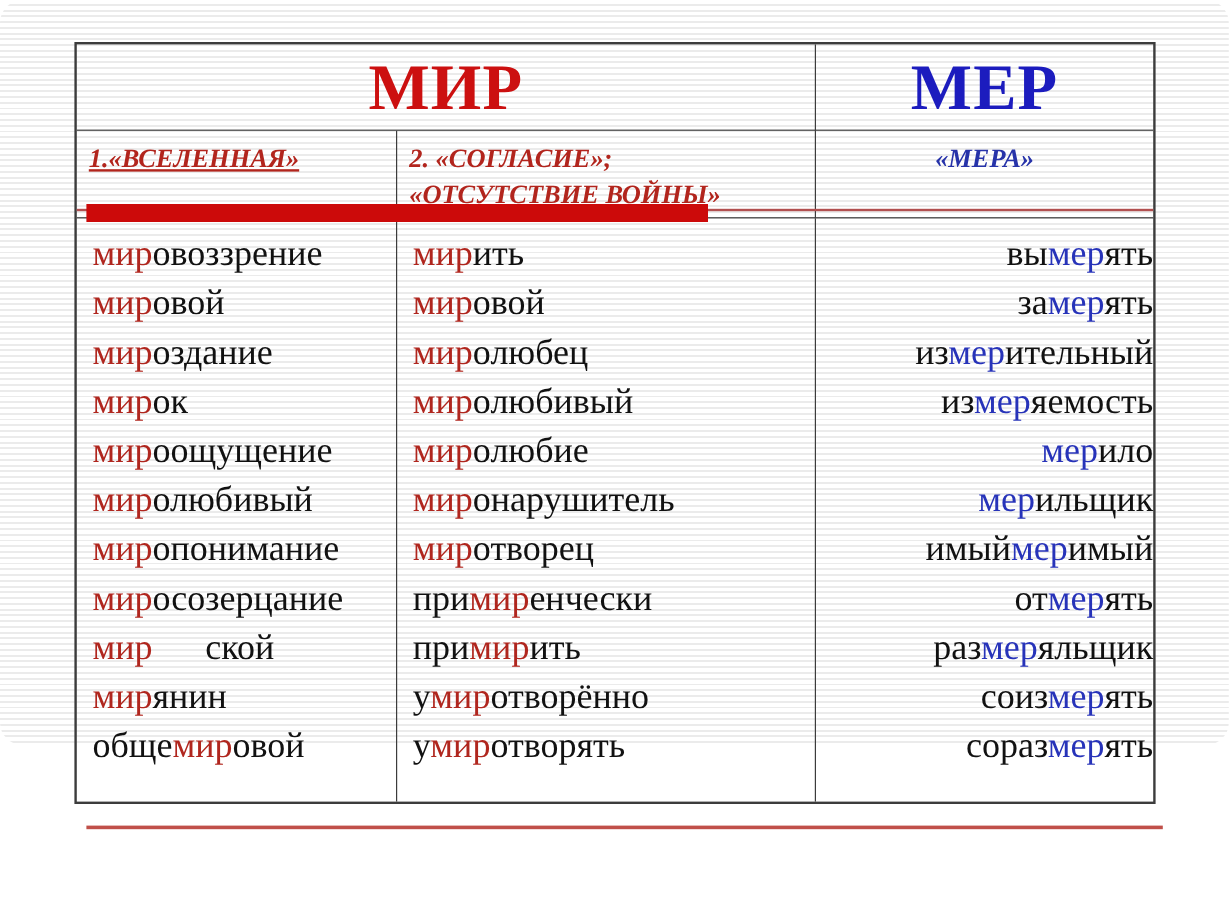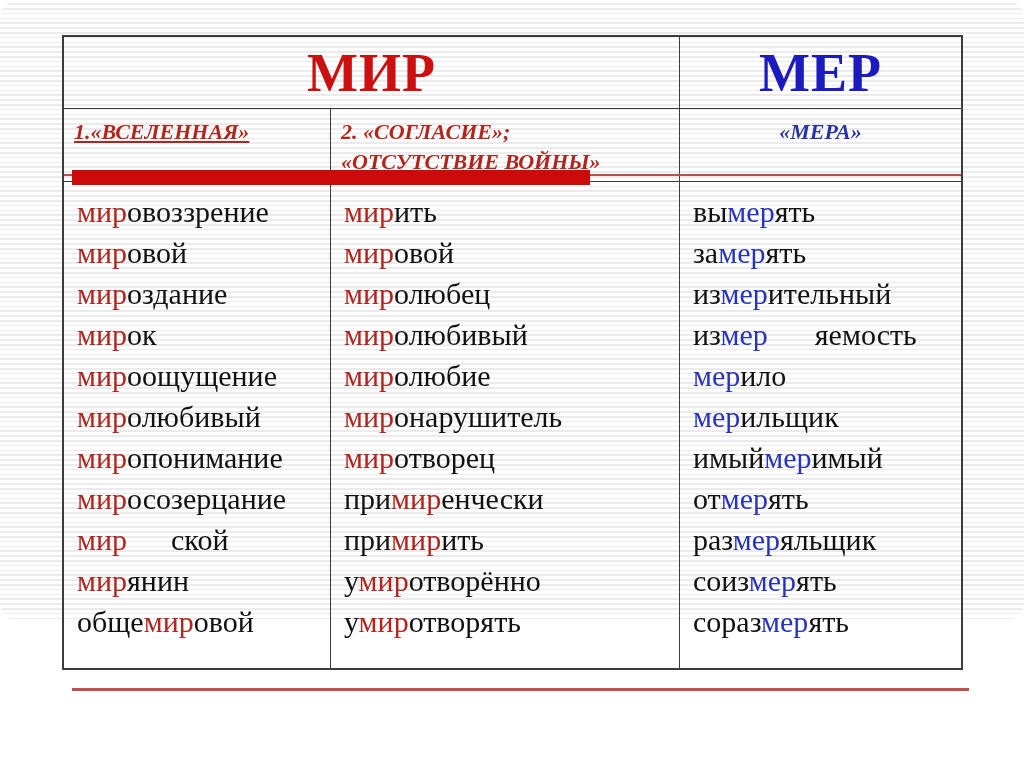--- a/index.html
+++ b/index.html
@@ -35,21 +35,21 @@
   .sub{
     font-size:22px;font-weight:bold;font-style:italic;
     padding-top:8px;line-height:30px;
   }
   .sub1{grid-column:1;grid-row:2;padding-left:10px;text-decoration:underline;}
   .sub2{grid-column:2;grid-row:2;padding-left:10px;}
   .sub3{grid-column:3;grid-row:2;text-align:center;}
   .body-cell{padding:9px 0 0 13px;font-size:30px;line-height:41px;color:#111111;}
   .bc1{grid-column:1;grid-row:3;}
   .bc2{grid-column:2;grid-row:3;}
-  .bc3{grid-column:3;grid-row:3;}
+  .bc3{grid-column:3;grid-row:3;text-align:right;}
   .word{white-space:nowrap;}
   .word .root{font-weight:normal;}
   .red-bar{
     position:absolute;left:8px;top:133px;width:518px;height:15px;
     z-index:3;
   }
   .thin-red-line{
     position:absolute;left:0px;top:137px;width:100%;height:2px;
     z-index:2;
   }
@@ -105,21 +105,21 @@
         <div class="word"><span class="root" style="color: rgb(176, 38, 30);">мир</span><span style="color: rgb(17, 17, 17);">отворец</span></div>
         <div class="word"><span style="color: rgb(17, 17, 17);">при</span><span class="root" style="color: rgb(176, 38, 30);">мир</span><span style="color: rgb(17, 17, 17);">енчески</span></div>
         <div class="word"><span style="color: rgb(17, 17, 17);">при</span><span class="root" style="color: rgb(176, 38, 30);">мир</span><span style="color: rgb(17, 17, 17);">ить</span></div>
         <div class="word"><span style="color: rgb(17, 17, 17);">у</span><span class="root" style="color: rgb(176, 38, 30);">мир</span><span style="color: rgb(17, 17, 17);">отворённо</span></div>
         <div class="word"><span style="color: rgb(17, 17, 17);">у</span><span class="root" style="color: rgb(176, 38, 30);">мир</span><span style="color: rgb(17, 17, 17);">отворять</span></div>
       </div>
     <div class="cell body-cell bc3">
         <div class="word"><span style="color: rgb(17, 17, 17);">вы</span><span class="root" style="color: rgb(39, 51, 185);">мер</span><span style="color: rgb(17, 17, 17);">ять</span></div>
         <div class="word"><span style="color: rgb(17, 17, 17);">за</span><span class="root" style="color: rgb(39, 51, 185);">мер</span><span style="color: rgb(17, 17, 17);">ять</span></div>
         <div class="word"><span style="color: rgb(17, 17, 17);">из</span><span class="root" style="color: rgb(39, 51, 185);">мер</span><span style="color: rgb(17, 17, 17);">ительный</span></div>
-        <div class="word"><span style="color: rgb(17, 17, 17);">из</span><span class="root" style="color: rgb(39, 51, 185);">мер</span><span style="color: rgb(17, 17, 17); margin-left: 47px;">яемость</span></div>
+        <div class="word"><span style="color: rgb(17, 17, 17);">из</span><span class="root" style="color: rgb(39, 51, 185);">мер</span><span style="color: rgb(17, 17, 17);">яемость</span></div>
         <div class="word"><span class="root" style="color: rgb(39, 51, 185);">мер</span><span style="color: rgb(17, 17, 17);">ило</span></div>
         <div class="word"><span class="root" style="color: rgb(39, 51, 185);">мер</span><span style="color: rgb(17, 17, 17);">ильщик</span></div>
         <div class="word"><span style="color: rgb(17, 17, 17);">имый</span><span class="root" style="color: rgb(39, 51, 185);">мер</span><span style="color: rgb(17, 17, 17);">имый</span></div>
         <div class="word"><span style="color: rgb(17, 17, 17);">от</span><span class="root" style="color: rgb(39, 51, 185);">мер</span><span style="color: rgb(17, 17, 17);">ять</span></div>
         <div class="word"><span style="color: rgb(17, 17, 17);">раз</span><span class="root" style="color: rgb(39, 51, 185);">мер</span><span style="color: rgb(17, 17, 17);">яльщик</span></div>
         <div class="word"><span style="color: rgb(17, 17, 17);">соиз</span><span class="root" style="color: rgb(39, 51, 185);">мер</span><span style="color: rgb(17, 17, 17);">ять</span></div>
         <div class="word"><span style="color: rgb(17, 17, 17);">сораз</span><span class="root" style="color: rgb(39, 51, 185);">мер</span><span style="color: rgb(17, 17, 17);">ять</span></div>
       </div>
 
     <div class="thin-red-line" style="background: rgb(178, 80, 80);"></div>

